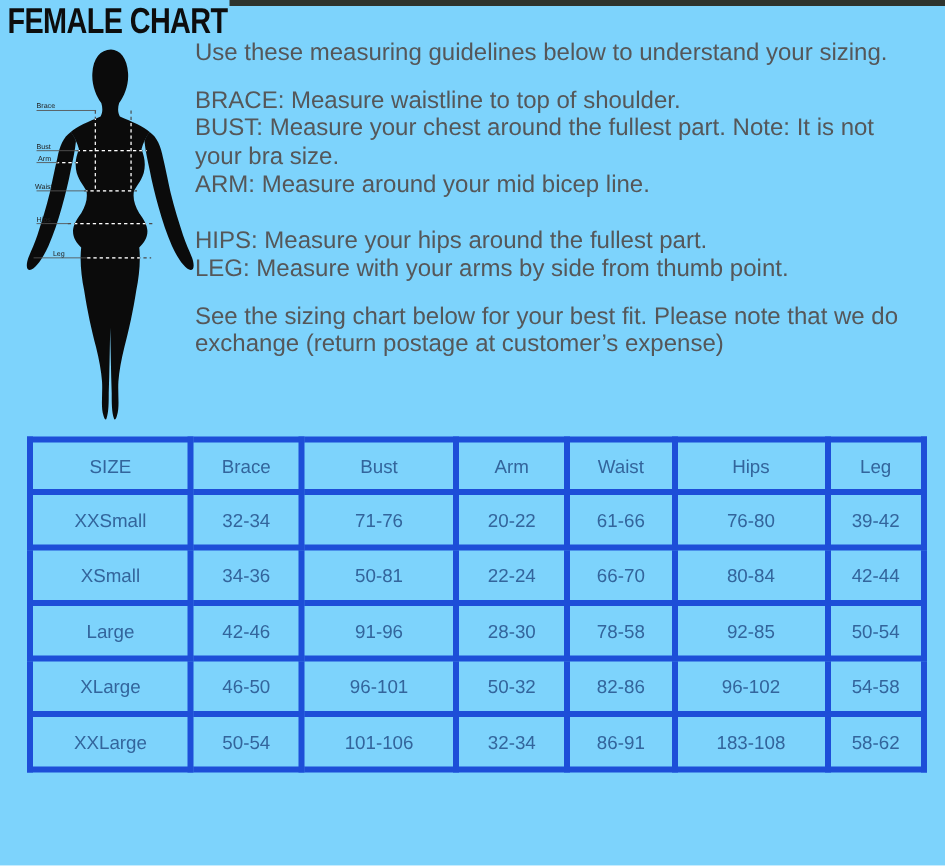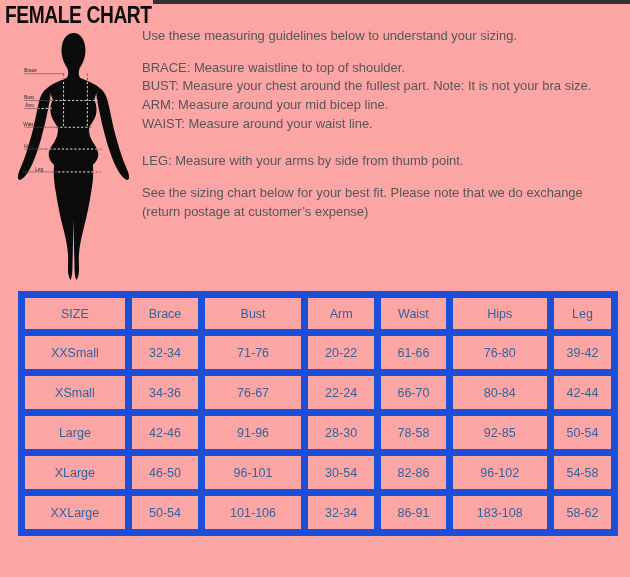--- a/index.html
+++ b/index.html
@@ -1,41 +1,41 @@
 <!DOCTYPE html>
 <html><head>
 <meta charset="utf-8">
 <style>
   html,body { margin:0; padding:0; background:#fff; }
   .page {
-    position:relative; width:630px; height:577px; background:#fca5a5;
+    position:relative; width:630px; height:577px; background:#7dd3fc;
     font-family:"Liberation Sans", sans-serif; overflow:hidden;
   }
   .accent-bar {
     position:absolute; top:0; left:153px; width:477px; height:4px;
     background:#2e332d;
   }
   .page-title {
     position:absolute; top:1px; left:5px; margin:0;
     font-size:24px; font-weight:800; color:#0d0d0d; letter-spacing:-0.5px;
     transform:scaleX(0.8); transform-origin:left top; white-space:nowrap;
   }
   .figure-wrap { position:absolute; left:1px; top:30px; width:140px; height:258px; }
   .text-block {
-    position:absolute; left:142px; top:27px; width:480px;
-    font-size:13px; line-height:18.7px; color:#555759;
+    position:absolute; left:130px; top:27px; width:480px;
+    font-size:16px; line-height:18.7px; color:#555759;
   }
   .text-block p { margin:0 0 13px 0; }
   .size-table {
     position:absolute; left:18px; top:291px; width:600px;
     border-collapse:collapse; table-layout:fixed;
     font-size:12.5px; color:#33659c;
   }
   .size-table th, .size-table td {
-    border:7px solid #1d4ed8; text-align:center; vertical-align:middle;
+    border:4px solid #1d4ed8; text-align:center; vertical-align:middle;
     height:33px; font-weight:400; padding:0;
   }
   .size-table th { height:31px; }
 </style>
 </head>
 <body>
 
 <div class="page">
 
   <h1 class="page-title">FEMALE CHART</h1>
@@ -96,22 +96,22 @@
       </g>
     </svg>
   </div>
 
   <div class="text-block">
     <p>Use these measuring guidelines below to understand your sizing.</p>
     <p>
       <span>BRACE: Measure waistline to top of shoulder.</span><br>
       <span>BUST: Measure your chest around the fullest part. Note: It is not your bra size.</span><br>
       <span>ARM: Measure around your mid bicep line.</span><br>
-      <span>WAIST: Measure around your waist line.</span><br>
       <br>
+      <span>HIPS: Measure your hips around the fullest part.</span><br>
       <span>LEG: Measure with your arms by side from thumb point.</span>
     </p>
     <p>See the sizing chart below for your best fit. Please note that we do exchange (return postage at customer’s expense)</p>
   </div>
 
   <table class="size-table">
     <colgroup>
       <col style="width:18%">
         <col style="width:12.4%">
         <col style="width:17.3%">
@@ -137,40 +137,40 @@
         <td>32-34</td>
         <td>71-76</td>
         <td>20-22</td>
         <td>61-66</td>
         <td>76-80</td>
         <td>39-42</td>
       </tr>
       <tr>
         <td>XSmall</td>
         <td>34-36</td>
-        <td>76-67</td>
+        <td>50-81</td>
         <td>22-24</td>
         <td>66-70</td>
         <td>80-84</td>
         <td>42-44</td>
       </tr>
       <tr>
         <td>Large</td>
         <td>42-46</td>
         <td>91-96</td>
         <td>28-30</td>
         <td>78-58</td>
         <td>92-85</td>
         <td>50-54</td>
       </tr>
       <tr>
         <td>XLarge</td>
         <td>46-50</td>
         <td>96-101</td>
-        <td>30-54</td>
+        <td>50-32</td>
         <td>82-86</td>
         <td>96-102</td>
         <td>54-58</td>
       </tr>
       <tr>
         <td>XXLarge</td>
         <td>50-54</td>
         <td>101-106</td>
         <td>32-34</td>
         <td>86-91</td>

